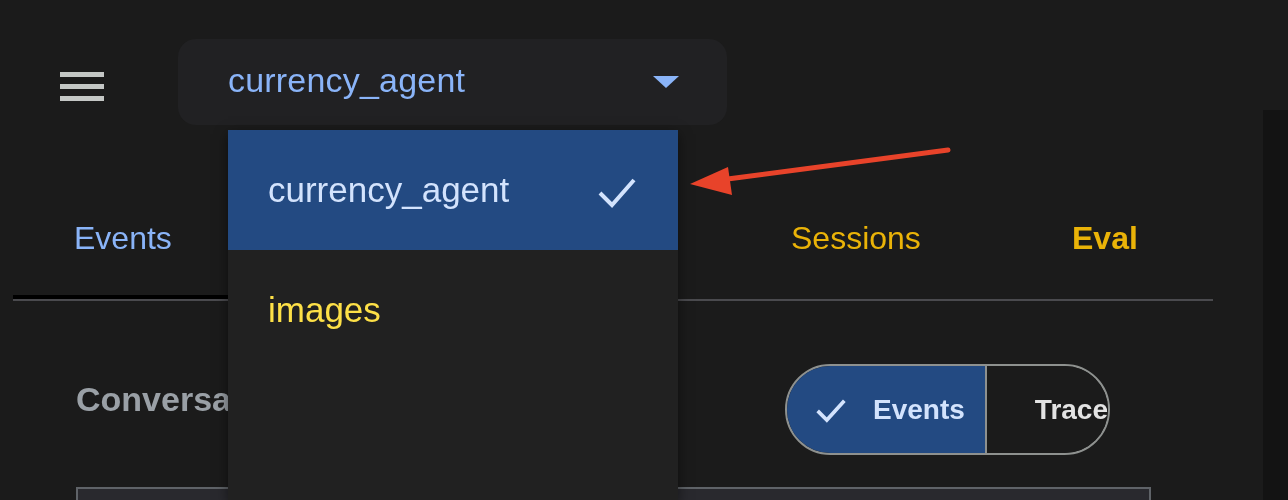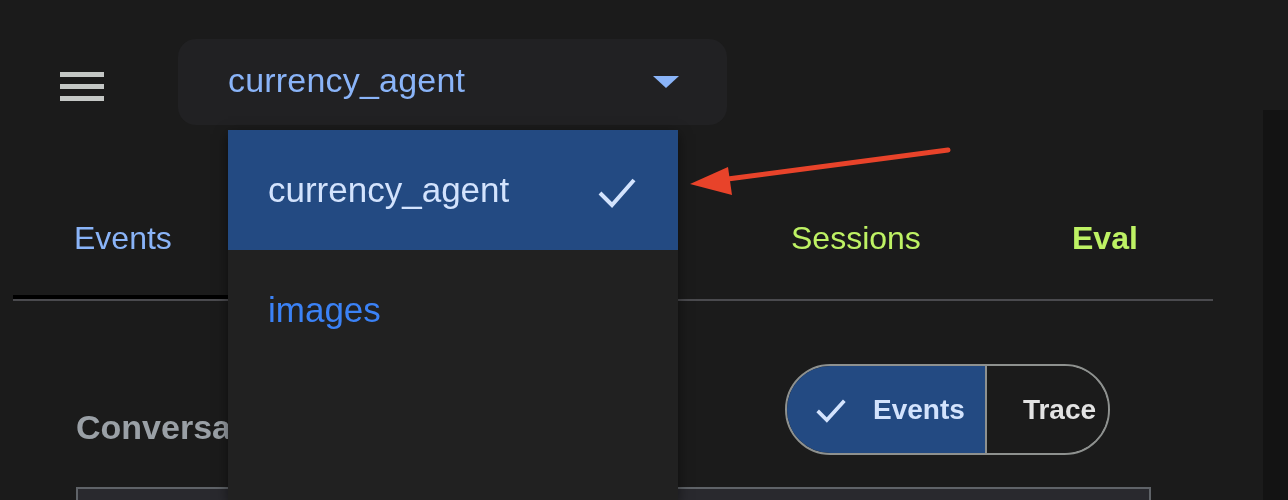--- a/index.html
+++ b/index.html
@@ -37,63 +37,63 @@
       border-top: 12px solid #8ab4f8;
     }
 
     .tabs {
       position: absolute; left: 13px; top: 200px; width: 1200px; height: 101px;
     }
     .tabs .divider {
       position: absolute; left: 0; bottom: 0; width: 1200px; height: 2px; background: #4a4a4e;
     }
     .tab {
-      position: absolute; top: 20px; font-size: 32px; color: #bef264; cursor: pointer;
+      position: absolute; top: 20px; font-size: 32px; color: #eab308; cursor: pointer;
     }
     .tab.active { color: #8ab4f8; }
     .tab-indicator {
       position: absolute; left: 0; bottom: 2px; width: 230px; height: 4px; background: #000;
     }
 
     .conv-title {
-      position: absolute; left: 76px; top: 408px;
+      position: absolute; left: 76px; top: 380px;
       font-size: 34px; font-weight: bold; color: #9aa0a6;
     }
 
     .toggle {
       position: absolute; left: 785px; top: 364px; width: 325px; height: 91px;
       border: 2px solid #8e918f; border-radius: 46px; overflow: hidden;
       display: flex;
     }
     .toggle .seg {
       height: 100%; display: flex; align-items: center; cursor: pointer;
       font-size: 28px; font-weight: bold;
     }
     .toggle .seg.on {
       width: 200px; background: #234a82; color: #d3e3fd;
       border-right: 2px solid #8e918f; padding-left: 24px;
     }
     .toggle .seg.off {
-      flex: 1; color: #e3e3e3; justify-content: center; padding-left: 24px;
+      flex: 1; color: #e3e3e3; justify-content: flex-end; padding-left: 24px;
       background: #1b1b1b;
     }
     .toggle .check { width: 40px; height: 40px; margin-right: 22px; }
 
     .input-box {
       position: absolute; left: 76px; top: 487px; width: 1075px; height: 40px;
       border: 2px solid #5f6368; border-bottom: none; background: #29292e;
     }
 
     .dropdown {
       position: absolute; left: 228px; top: 130px; width: 450px; height: 370px;
       background: #212121; box-shadow: 0 4px 12px rgba(0,0,0,0.5);
     }
     .dd-item {
       height: 120px; display: flex; align-items: center; padding-left: 40px;
-      font-size: 35px; color: #3b82f6; cursor: pointer; position: relative;
+      font-size: 35px; color: #fde047; cursor: pointer; position: relative;
     }
     .dd-item.selected { background: #234a82; color: #d3e3fd; }
     .dd-item .check {
       position: absolute; left: 365px; top: 38px; width: 48px; height: 48px;
     }
 
     .annotation-arrow { position: absolute; left: 680px; top: 140px; width: 280px; height: 60px; }
   </style>
 </head>
 <body>

